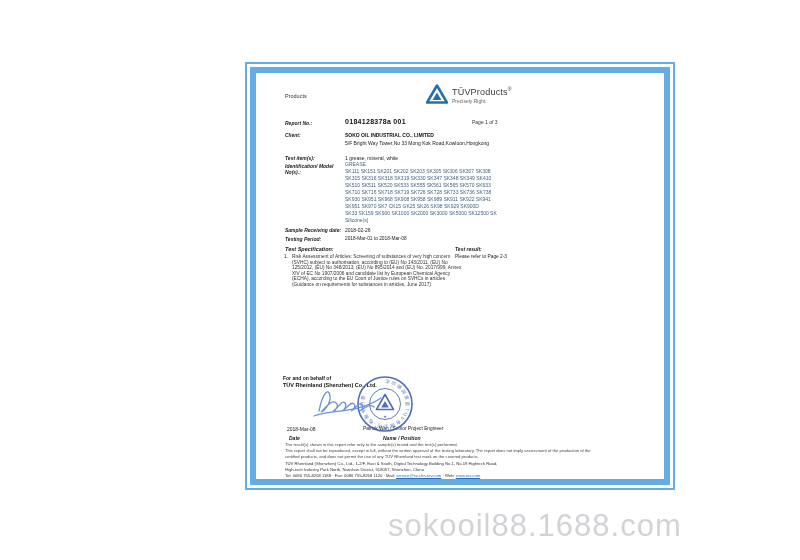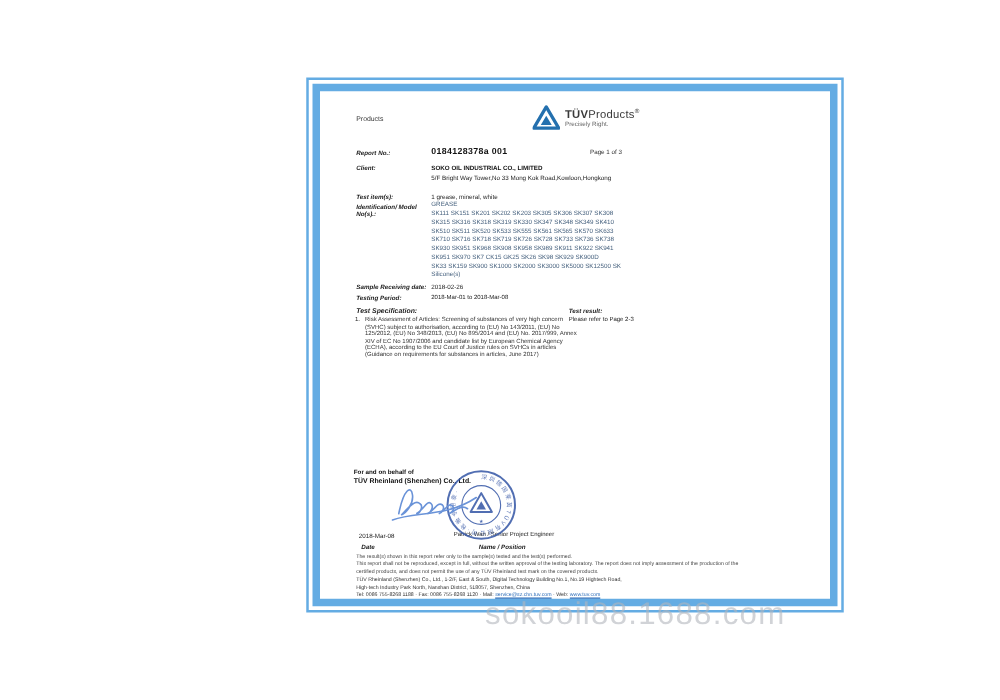--- a/index.html
+++ b/index.html
@@ -11,36 +11,36 @@
         position:relative;background:#fff;}
   .abs{position:absolute;}
   .lbl{font-size:5px;font-weight:bold;font-style:italic;color:#1a1a1a;line-height:6px;}
   .val{font-size:5px;color:#222;line-height:6px;}
   .small{font-size:4.2px;color:#444;line-height:5.8px;}
   .products{left:29px;top:20px;font-size:5.5px;color:#333;}
   
   .logo{left:170px;top:11px;display:flex;align-items:flex-start;}
   .logo-words{margin-left:4px;}
   .logo-line1{font-size:9px;color:#3a3a3a;letter-spacing:0.2px;line-height:10px;}
-  .logo-tuv{font-weight:bold;}
+  .logo-tuv{font-weight:normal;}
   .logo-reg{font-size:5px;vertical-align:super;}
   .logo-tag{font-size:5px;color:#666;margin-top:1px;}
   .pageno{left:216px;top:46px;font-size:5px;color:#333;}
   .report-val{left:89px;top:45px;font-size:7px;font-weight:bold;color:#111;letter-spacing:0.3px;}
   .client-name{font-weight:bold;color:#111;}
   .model-list{left:89px;top:88px;font-size:5px;line-height:7px;color:#46617e;width:250px;}
   .model-list span{display:block;}
   .spec-par{left:36px;top:181px;width:170px;font-size:4.8px;line-height:5.6px;color:#333;}
   .behalf{font-size:5px;font-weight:bold;color:#111;line-height:6.5px;}
   .sig-svg{left:55px;top:308px;z-index:3;}
   .stamp-svg{left:100px;top:302px;opacity:0.88;z-index:2;}
   .link{color:#2B6CB8;text-decoration:underline;cursor:pointer;}
   .wm-cn{position:absolute;left:328px;top:437px;font-size:21px;letter-spacing:3px;
          color:rgba(150,158,168,0.50);white-space:nowrap;z-index:5;font-weight:bold;}
-  .wm-url{position:absolute;left:388px;top:477px;font-size:25px;letter-spacing:1px;
+  .wm-url{position:absolute;left:388px;top:508px;font-size:31px;letter-spacing:1px;
          color:rgba(178,182,188,0.60);white-space:nowrap;z-index:5;}
 </style>
 </head>
 <body>
 
 <div class="canvas">
 
   <div class="page">
     <div class="page-inner">
 

